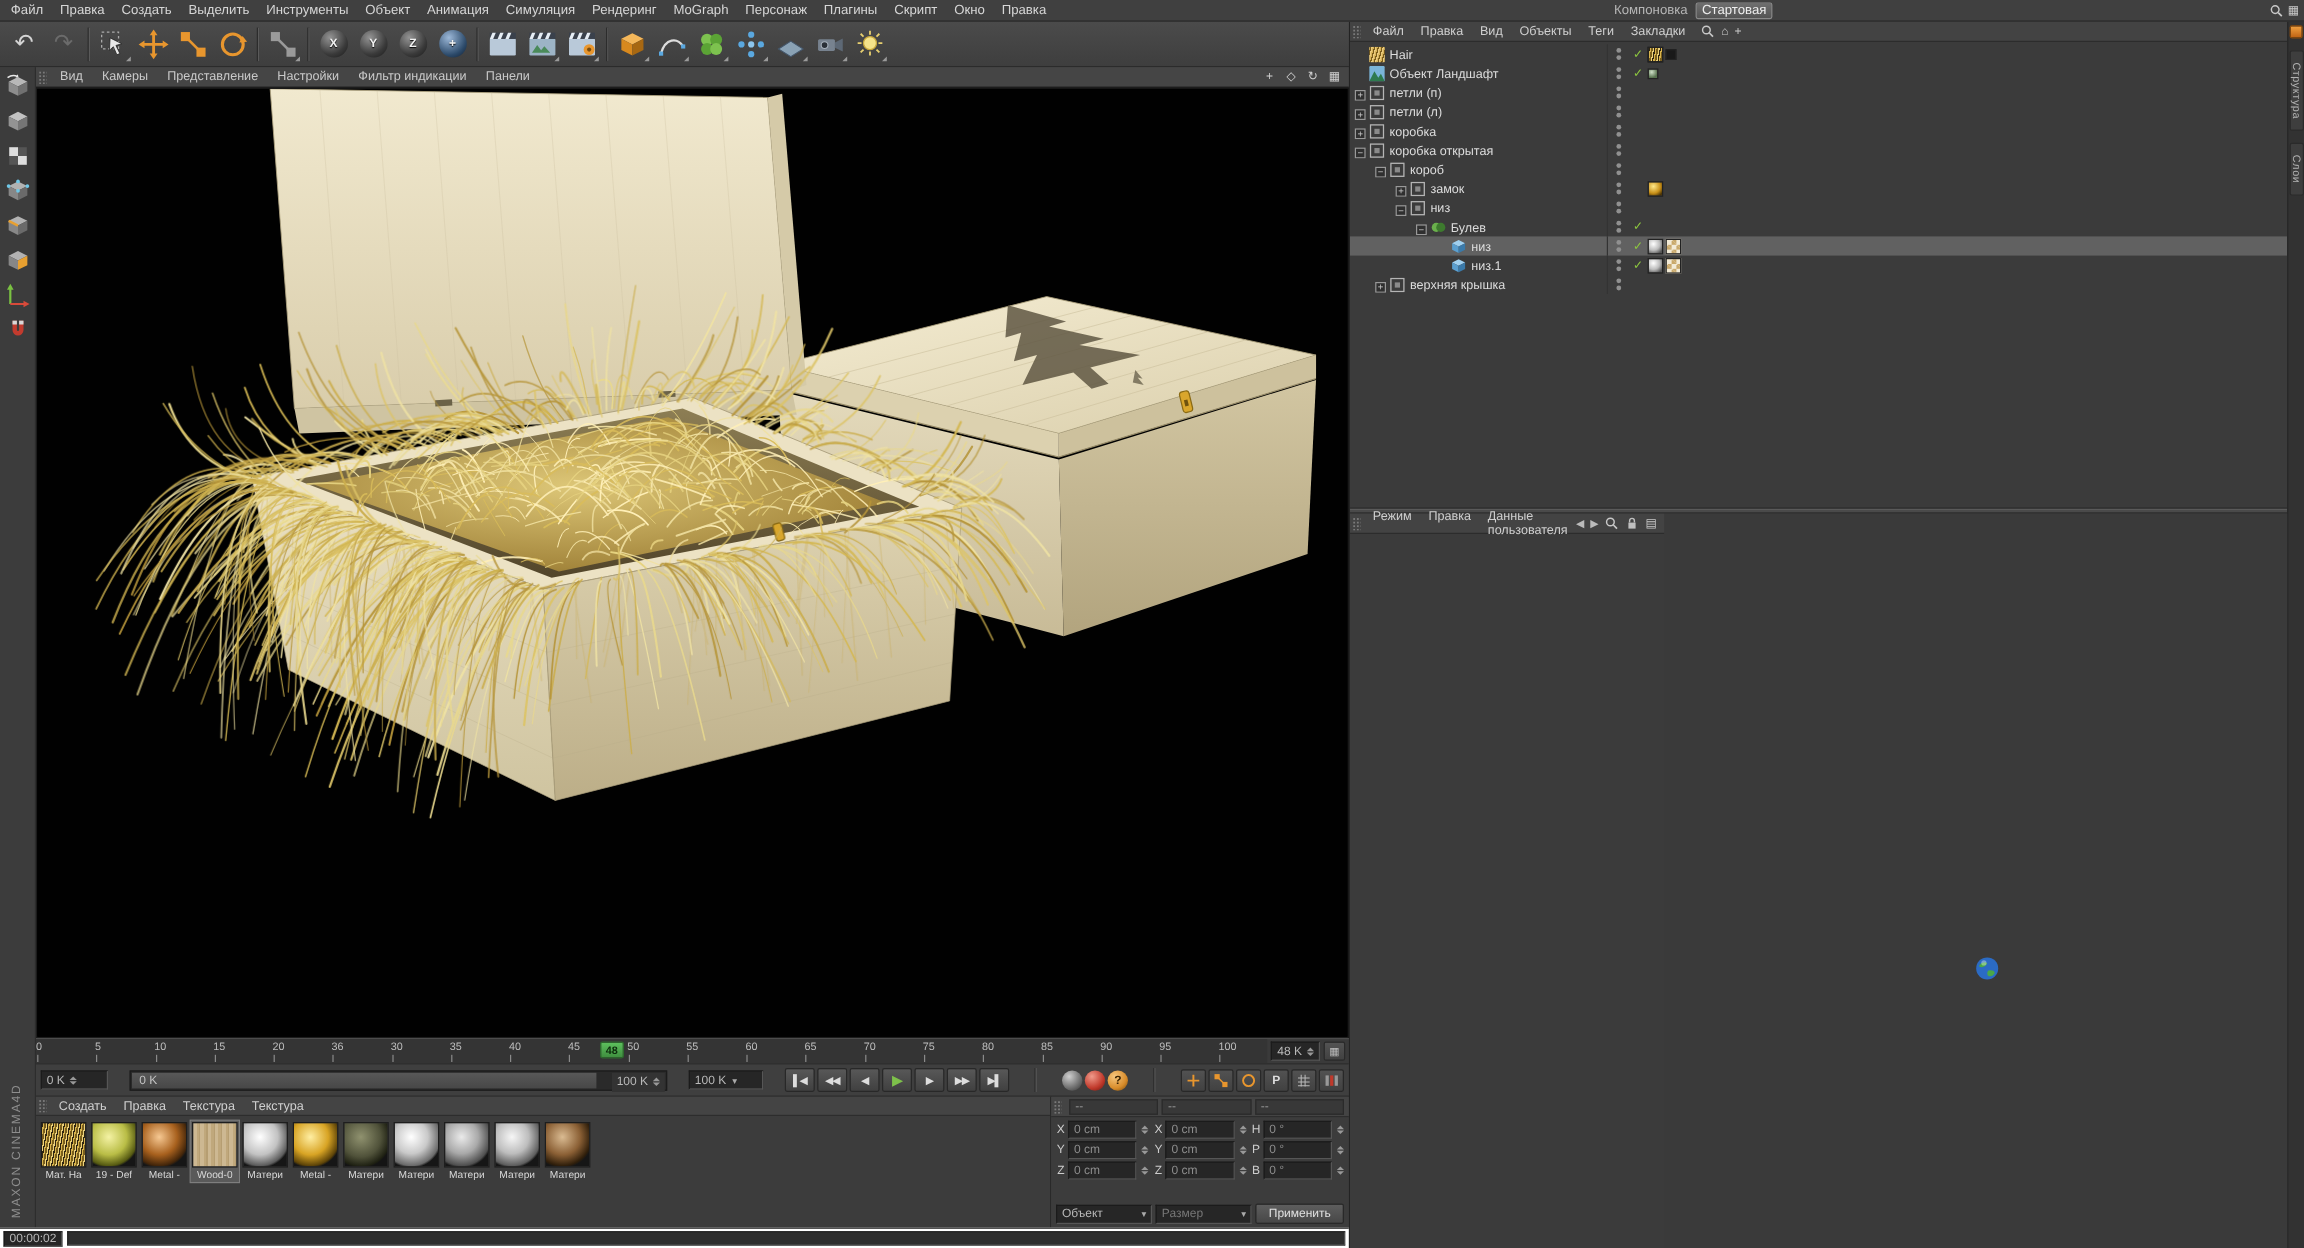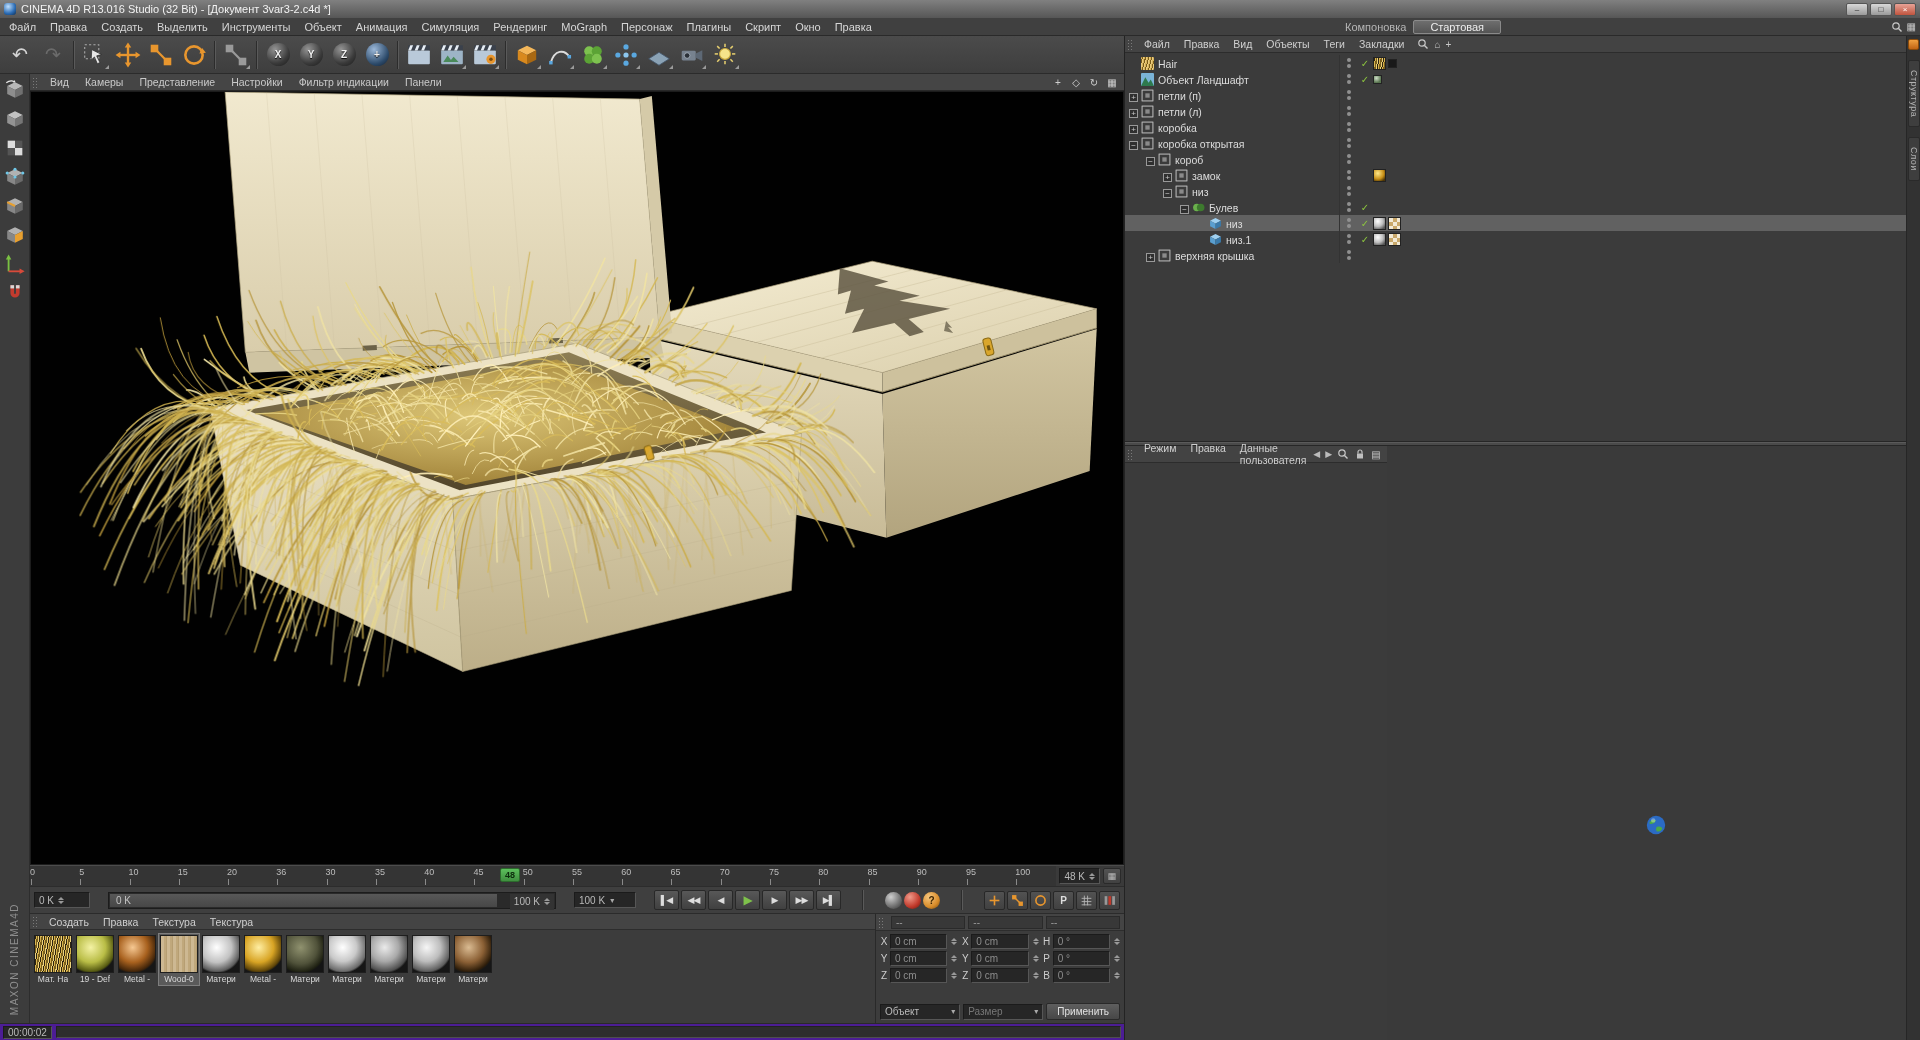--- a/index.html
+++ b/index.html
@@ -8,21 +8,21 @@
 
 .titlebar{height:18px;background:linear-gradient(#808080,#565656);display:flex;align-items:center;padding:0 4px;gap:5px;color:#f2f2f2;flex:0 0 18px;}
 .app-icon{width:12px;height:12px;border-radius:3px;background:radial-gradient(circle at 35% 30%,#bfe0ff,#2a6bb4 60%,#0d2f56);flex:0 0 12px;}
 .titlebar .title{font-size:11px;white-space:nowrap;overflow:hidden;}
 .winbtns{margin-left:auto;display:flex;gap:2px;}
 .winbtn{width:22px;height:13px;background:linear-gradient(#d8d8d8,#9a9a9a);border:1px solid #555;color:#222;font-size:8px;display:flex;align-items:center;justify-content:center;border-radius:2px;}
 .winbtn.close{background:linear-gradient(#e8a296,#c0543e);color:#fff;}
 .menubar{height:18px;background:#404040;border-bottom:1px solid #2a2a2a;display:flex;align-items:center;padding:0 2px;position:relative;flex:0 0 18px;}
 .menu-item{padding:1px 7px;color:#d6d6d6;}
 .layout-area{position:absolute;left:1345px;top:0;height:100%;display:flex;align-items:center;gap:7px;color:#b5b5b5;}
-.layout-tab{background:linear-gradient(#6e6e6e,#545454);border:1px solid #8a8a8a;padding:0 16px;border-radius:2px;color:#eee;height:14px;display:flex;align-items:center;}
+.layout-tab{background:linear-gradient(#6e6e6e,#545454);border:1px solid #8a8a8a;padding:0 4px;border-radius:2px;color:#eee;height:14px;display:flex;align-items:center;}
 .menubar-right{position:absolute;right:4px;top:0;height:100%;display:flex;align-items:center;gap:4px;}
 .mi{width:12px;height:12px;}
 
 .content-row{flex:1;display:flex;min-height:0;}
 .left-main{width:1125px;flex:0 0 1125px;display:flex;flex-direction:column;border-right:1px solid #232323;min-height:0;}
 
 .toolbar{height:38px;flex:0 0 38px;background:linear-gradient(#4b4b4b,#3e3e3e);display:flex;align-items:center;padding:0 4px;gap:1px;border-bottom:1px solid #2b2b2b;}
 .ticon{width:32px;height:32px;display:flex;align-items:center;justify-content:center;position:relative;border-radius:3px;}
 .ticon svg{width:26px;height:26px;}
 .ticon.corner:after{content:"";position:absolute;right:2px;bottom:2px;border-left:4px solid transparent;border-bottom:4px solid #9a9a9a;}
@@ -97,21 +97,21 @@
 .coord-hcell{flex:1;background:#383838;border:1px solid #2a2a2a;height:13px;display:flex;align-items:center;padding:0 4px;color:#9a9a9a;}
 .coord-grid{display:grid;grid-template-columns:1fr 1fr 1fr;gap:2px 4px;padding:3px 4px 1px 4px;}
 .coord-cell{display:flex;align-items:center;gap:2px;}
 .coord-lab{width:8px;color:#cdcdcd;text-align:center;}
 .cfield{flex:1;height:15px;color:#8d8d8d;min-width:0;}
 .coord-actions{display:flex;gap:3px;padding:3px 4px;margin-top:auto;align-items:center;}
 .flex1{flex:1;justify-content:space-between;}
 .dim{color:#777;}
 .btn{background:linear-gradient(#5e5e5e,#474747);border:1px solid #292929;color:#e0e0e0;padding:0 10px;height:17px;border-radius:2px;font-size:10px;}
 
-.statusbar{height:17px;flex:0 0 17px;background:#4c1d95;display:flex;align-items:center;gap:4px;padding:0 3px;border-top:1px solid #2a2a2a;}
+.statusbar{height:17px;flex:0 0 17px;background:#ffffff;display:flex;align-items:center;gap:4px;padding:0 3px;border-top:1px solid #2a2a2a;}
 .status-time{height:13px;}
 .status-long{flex:1;height:12px;background:#2d2d2d;border:1px solid #222;border-right-color:#4e4e4e;border-bottom-color:#4e4e4e;}
 
 .right-panel{flex:1;display:flex;flex-direction:column;background:#3b3b3b;min-width:0;}
 .om{height:406px;flex:0 0 406px;display:flex;flex-direction:column;border-bottom:1px solid #262626;}
 .om-menu,.am-menu{height:17px;flex:0 0 17px;background:#434343;display:flex;align-items:center;font-size:10.5px;color:#cfcfcf;border-bottom:1px solid #2c2c2c;}
 .om-menu .pm,.am-menu .pm{padding:0 7px;}
 .om-menu-icons{display:flex;gap:5px;align-items:center;margin-left:6px;}
 .am-right{margin-left:auto;display:flex;gap:5px;align-items:center;padding-right:6px;color:#bbb;font-size:9px;}
 .om-body{flex:1;overflow:hidden;font-size:10.5px;padding-top:2px;}
@@ -140,29 +140,20 @@
 
 .right-strip{width:14px;flex:0 0 14px;background:#323232;border-left:1px solid #262626;display:flex;flex-direction:column;align-items:center;}
 .dock-icon{width:11px;height:11px;margin-top:3px;background:linear-gradient(#f0a040,#c06414);border:1px solid #8a4a0a;border-radius:2px;}
 .vtab{writing-mode:vertical-rl;font-size:9px;color:#b2b2b2;background:#3e3e3e;border:1px solid #2a2a2a;padding:9px 0;margin-top:10px;border-radius:2px;letter-spacing:0.5px;}
 .g{line-height:1;}
 </style>
 </head>
 <body>
 
 <div class="app">
-  <div class="titlebar">
-    <span class="app-icon"></span>
-    <span class="title">CINEMA 4D R13.016 Studio (32 Bit) - [Документ 3var3-2.c4d *]</span>
-    <span class="winbtns">
-      <span class="winbtn">–</span>
-      <span class="winbtn">□</span>
-      <span class="winbtn close">×</span>
-    </span>
-  </div>
   <div class="menubar">
     <div id="main-menus" style="display:flex;">
         <span class="menu-item">Файл</span>
         <span class="menu-item">Правка</span>
         <span class="menu-item">Создать</span>
         <span class="menu-item">Выделить</span>
         <span class="menu-item">Инструменты</span>
         <span class="menu-item">Объект</span>
         <span class="menu-item">Анимация</span>
         <span class="menu-item">Симуляция</span>

